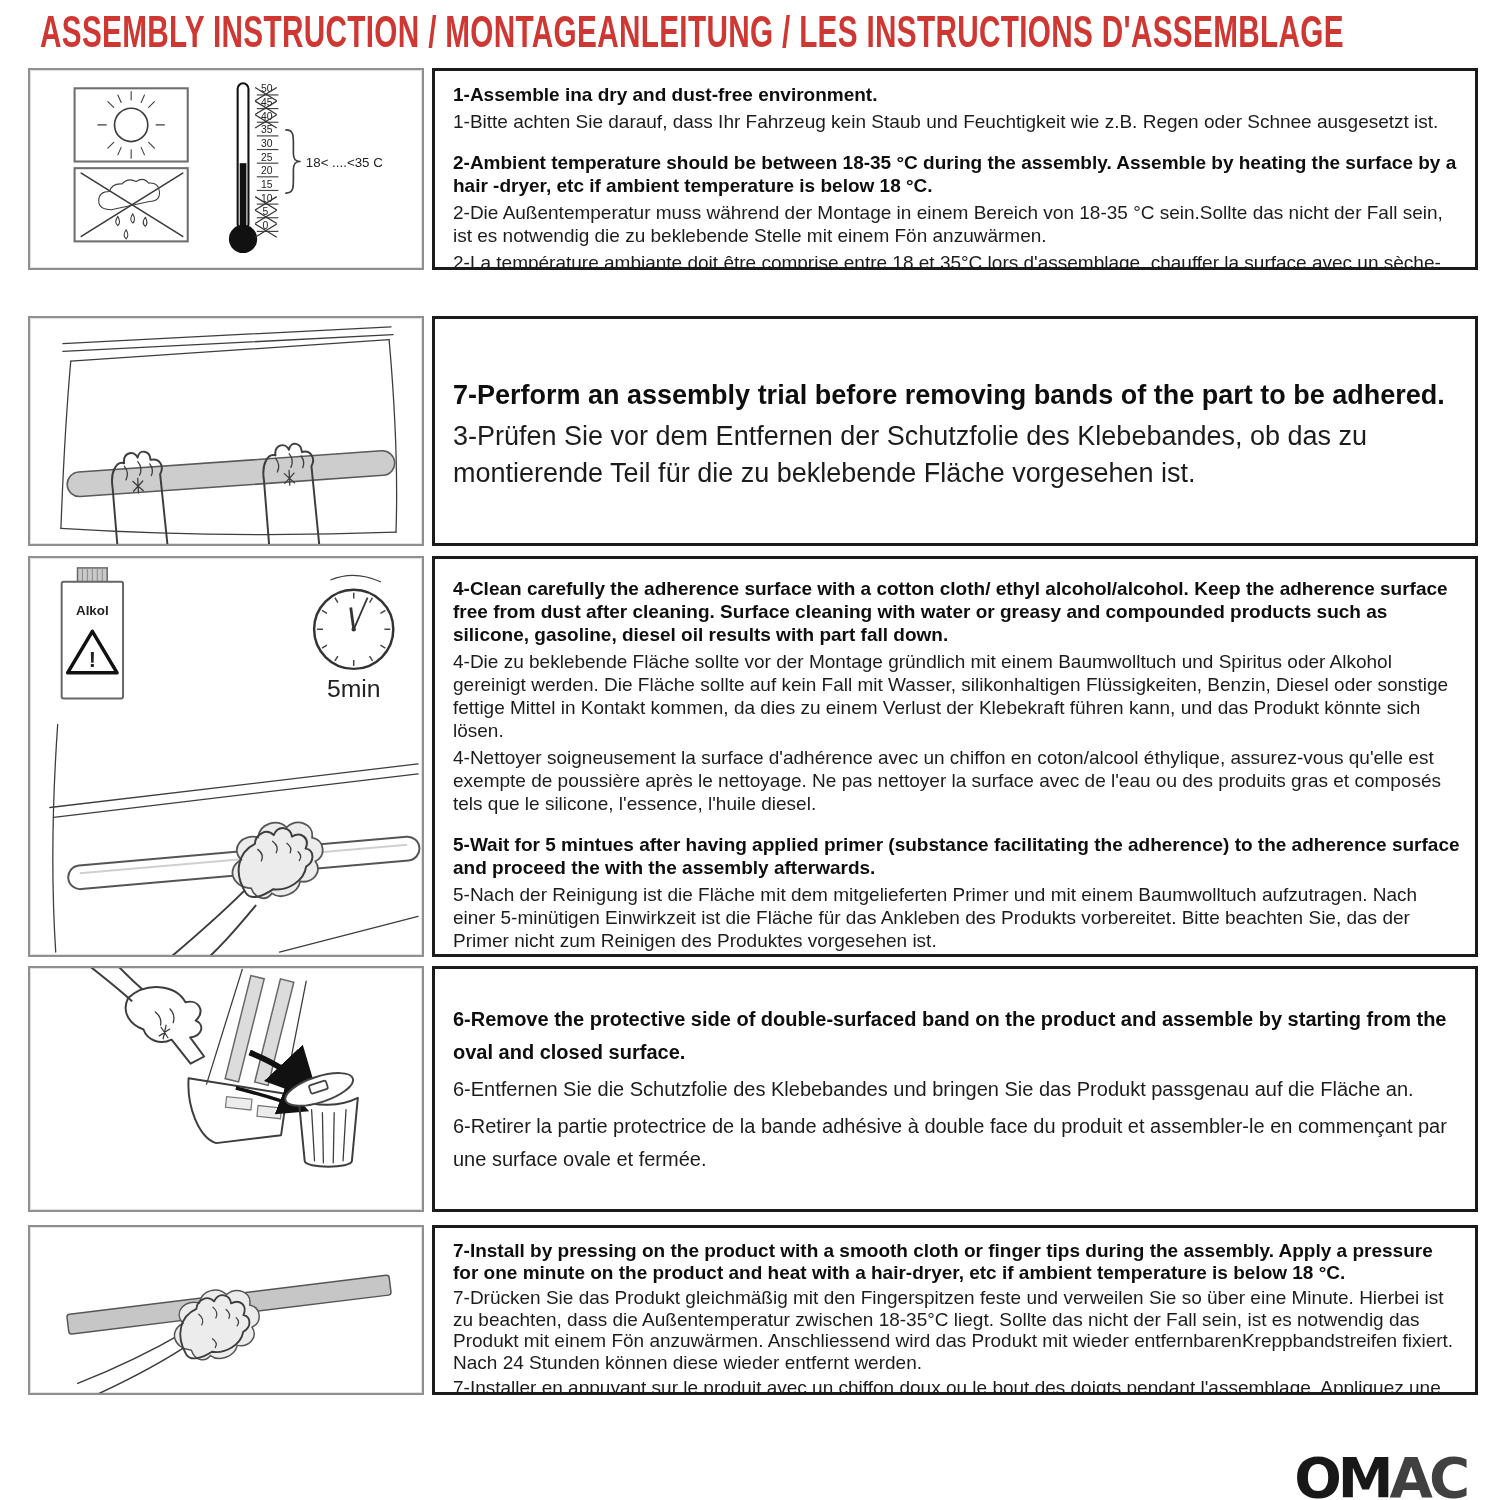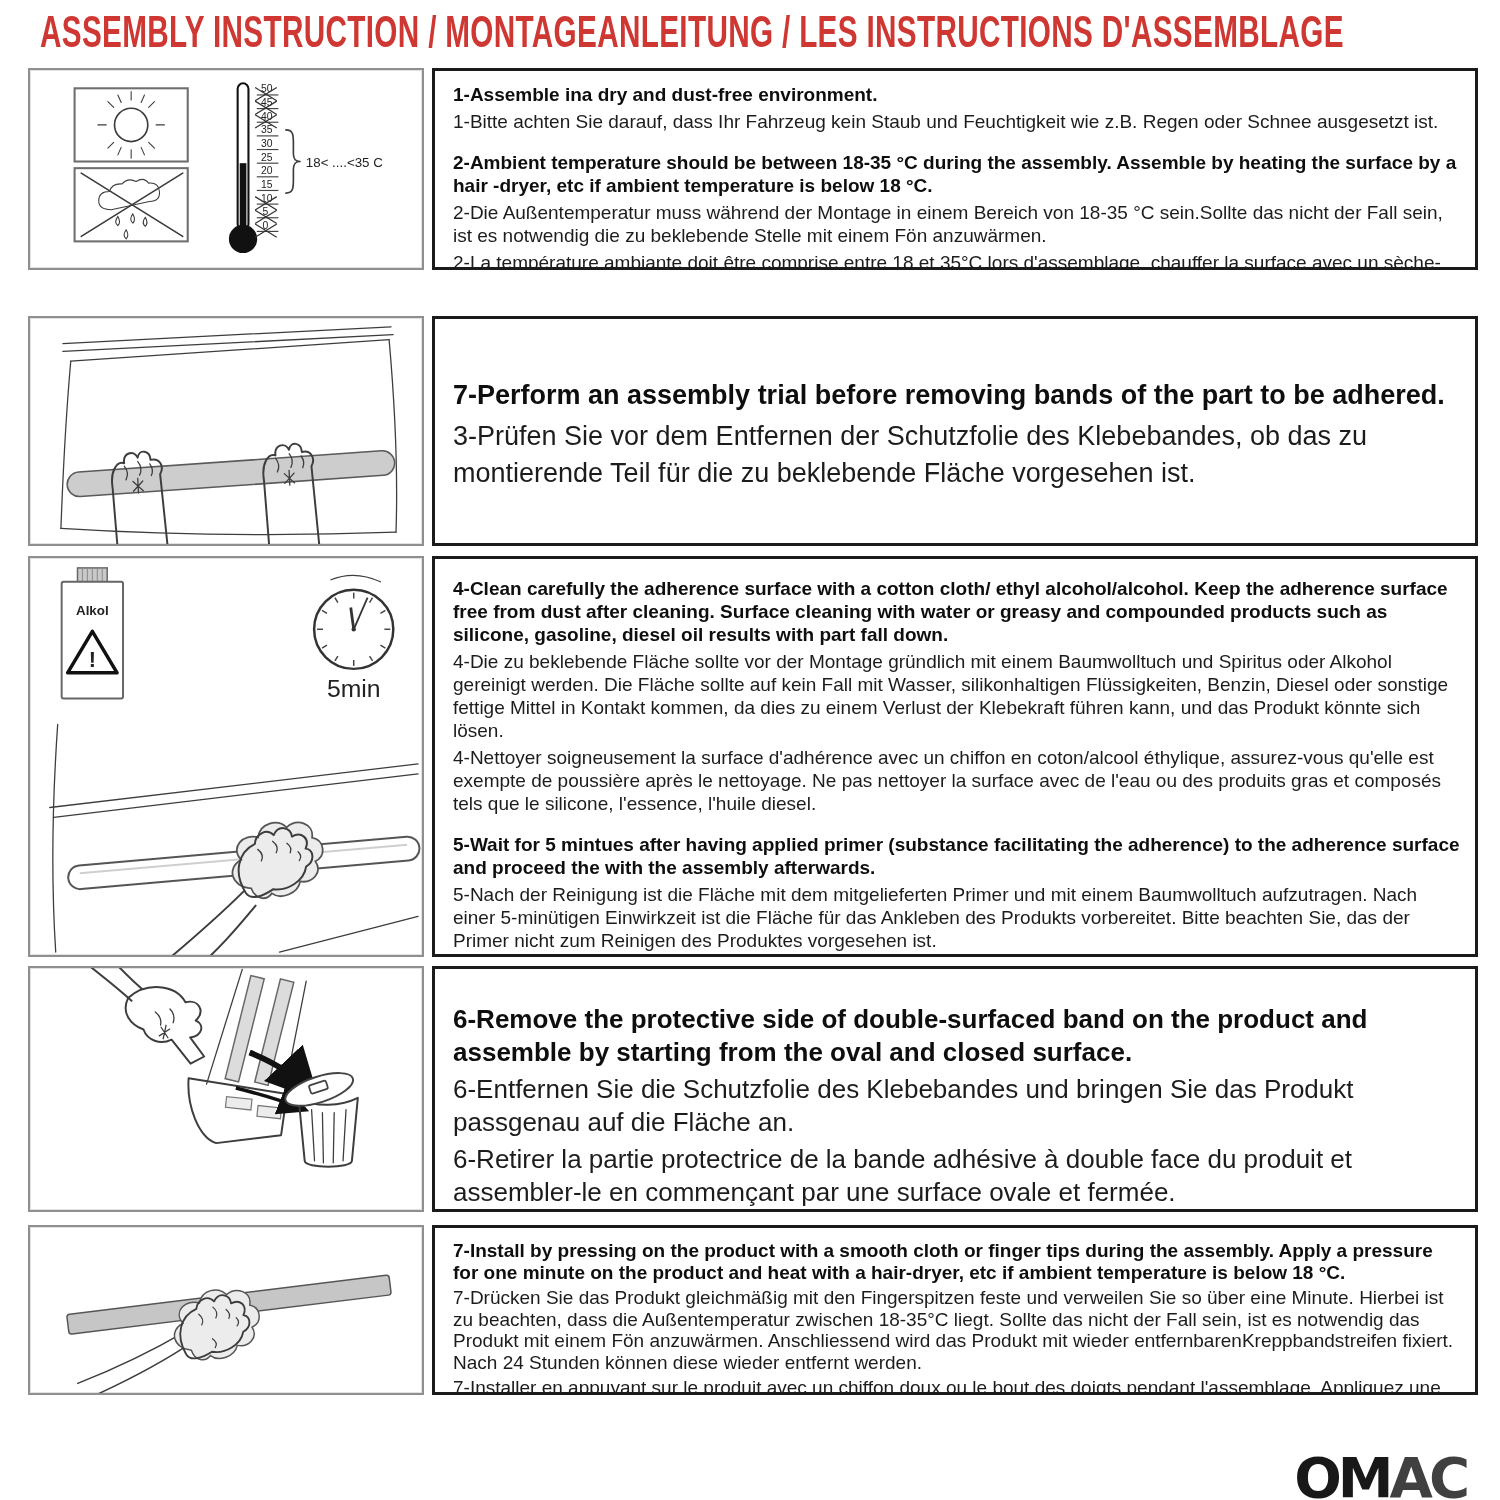--- a/index.html
+++ b/index.html
@@ -6,21 +6,21 @@
   body{width:1500px;height:1500px;position:relative;font-family:"Liberation Sans",sans-serif;color:#1c1c1c;overflow:hidden;}
   .page{position:absolute;inset:0;background:#fff;}
   .title{position:absolute;left:40px;top:6px;margin:0;font-size:45px;line-height:52px;font-weight:800;color:#cf3732;white-space:nowrap;transform:scaleX(.66);transform-origin:left center;letter-spacing:.5px;}
   .row{position:absolute;left:28px;width:1450px;}
   .fig{position:absolute;left:0;top:0;bottom:0;width:392px;border:2px solid #8f8f8f;background:#fff;box-shadow:inset 0 0 0 1px #e2e2e2;}
   .fig svg{position:absolute;inset:0;width:100%;height:100%;}
   .txt{position:absolute;left:404px;right:0;top:0;bottom:0;border:3px solid #1b1b1b;background:#fff;padding:8px 10px 4px 14px;overflow:hidden;}
   .txt p{margin:4px;}
   .txt.s{font-size:19px;line-height:23px;}
   .txt.l2{font-size:27px;line-height:37px;padding-top:54px;}
-  .txt.l4{font-size:26px;line-height:33px;padding-top:30px;}
+  .txt.l4{font-size:20px;line-height:33px;padding-top:30px;}
   .txt.r3{padding-top:14px;}
   .txt.r5{line-height:21.5px;}
   .b{font-weight:700;color:#0e0e0e;}
   .gap{margin-top:18px !important;}
   .lineart{stroke:#3d3d3d;fill:none;stroke-width:2;stroke-linecap:round;stroke-linejoin:round;}
   .thin{stroke-width:1.3;}
   .logo{position:absolute;left:1222px;top:1396px;width:262px;height:90px;background:#fff;display:flex;align-items:center;justify-content:flex-end;padding-right:18px;box-sizing:border-box;font-weight:800;font-size:56px;letter-spacing:-4px;font-family:"DejaVu Sans",sans-serif;margin-top:36px;}
   .logo .lb{color:#181818;}
   .logo .lr{color:#404040;}
   svg text{font-family:"Liberation Sans",sans-serif;fill:#222;}

